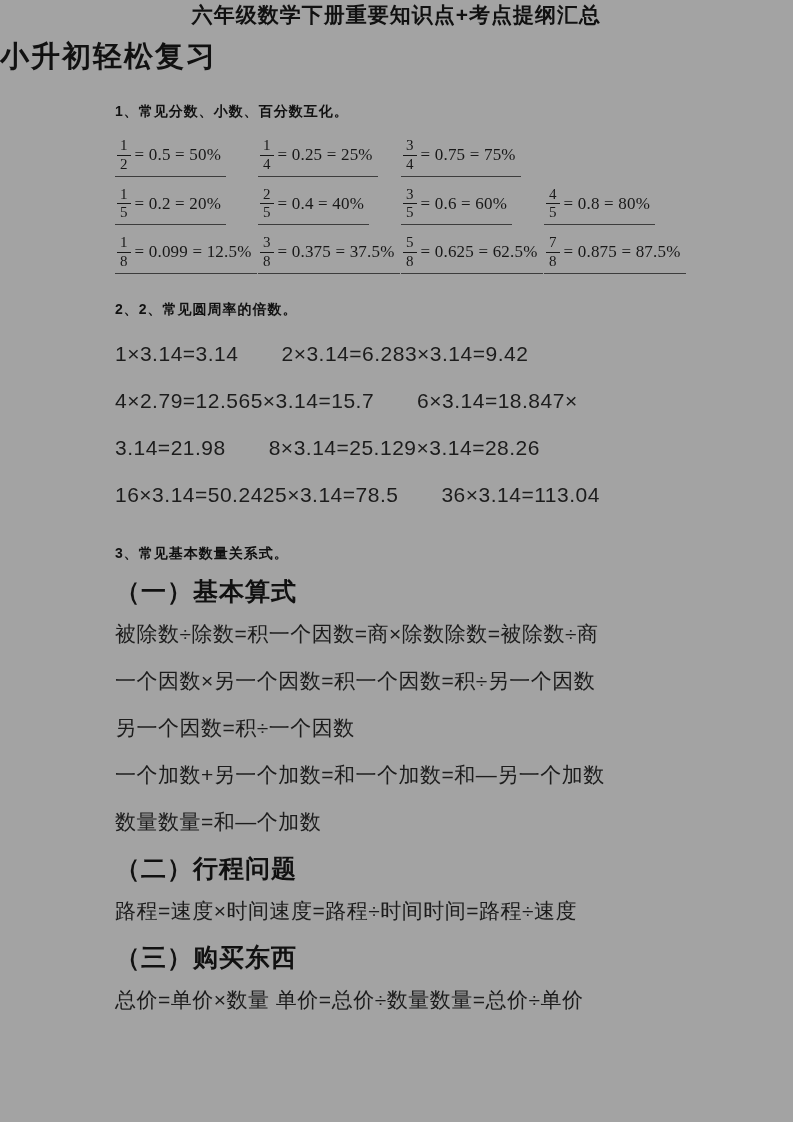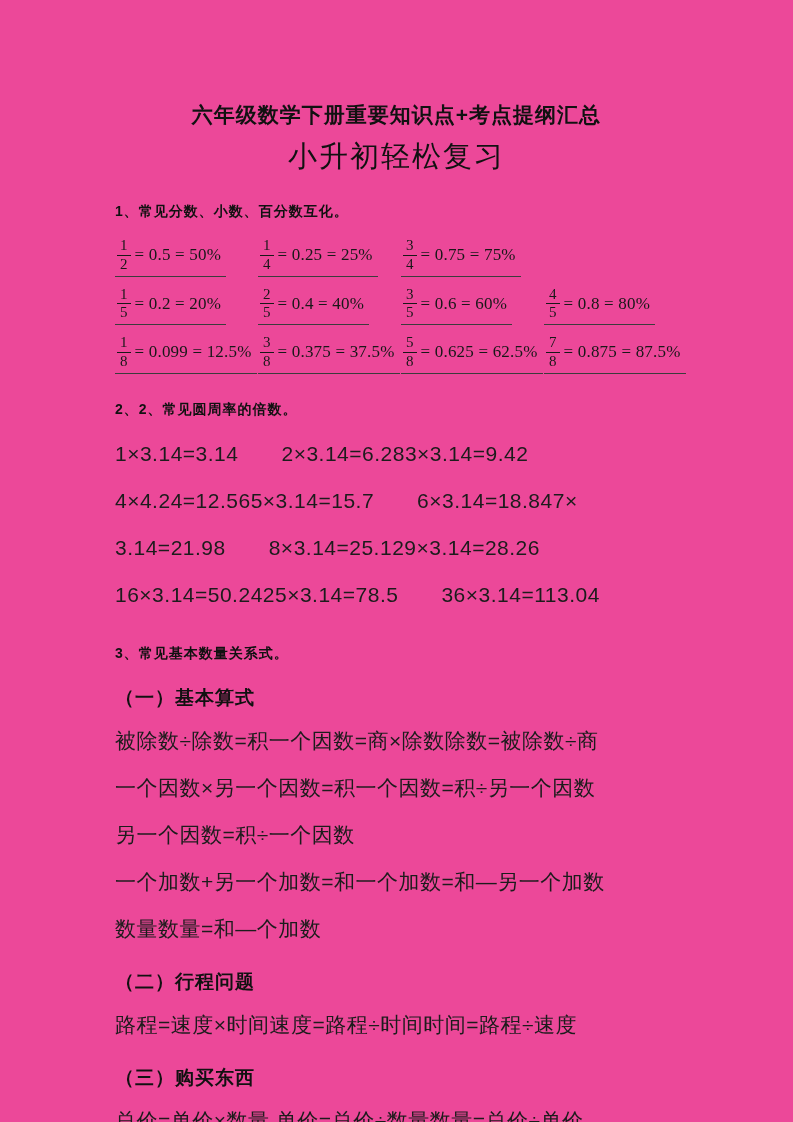--- a/index.html
+++ b/index.html
@@ -1,52 +1,50 @@
 <!DOCTYPE html>
 <html><head>
 <meta charset="utf-8">
 <style>
   html,body { margin:0; padding:0; background:#ffffff; }
   .page {
     position:relative;
     width:793px; height:1122px;
-    background:#ec4899;
+    background:#a3a3a3;
     color:#1c1c1c;
     font-family:"Liberation Sans", sans-serif;
     overflow:hidden;
     box-sizing:border-box;
-    padding-top:100px;
   }
   .doc-title {
     text-align:center;
     font-size:21px; font-weight:bold;
     line-height:30px;
     letter-spacing:1px;
     color:#111;
   }
   .doc-subtitle {
-    text-align:center;
-    font-size:29px; font-weight:normal;
+    font-size:29px; font-weight:bold;
     line-height:40px;
     margin-top:6px;
     letter-spacing:2px;
     color:#111;
   }
   .content { margin:0 115px; }
   .sec-heading {
     font-size:14px; font-weight:bold;
     line-height:30px;
     margin-top:20px;
     color:#111;
     letter-spacing:1px;
   }
   .sub-heading {
-    font-size:19px; font-weight:bold;
+    font-size:25px; font-weight:bold;
     line-height:30px;
-    margin-top:15px;
+    margin-top:8px;
     color:#111;
     letter-spacing:1px;
   }
   
   .frac-table { margin-top:10px; }
   .frow { display:flex; margin-bottom:8px; }
   .fcol { width:143px; flex:0 0 143px; }
   .fcol:last-child { width:auto; flex:0 0 auto; }
   .fcell {
     display:inline-flex;
@@ -174,21 +172,21 @@
                 <span class="fden">8</span>
               </span>
               <span class="frest">= 0.875 = 87.5%</span>
             </span></div>
       </div>
     </div>
 
     <div class="sec-heading">2、2、常见圆周率的倍数。</div>
     <div class="pi-block">
       <p class="formula">1×3.14=3.14  2×3.14=6.283×3.14=9.42</p>
-      <p class="formula">4×4.24=12.565×3.14=15.7  6×3.14=18.847×</p>
+      <p class="formula">4×2.79=12.565×3.14=15.7  6×3.14=18.847×</p>
       <p class="formula">3.14=21.98  8×3.14=25.129×3.14=28.26</p>
       <p class="formula">16×3.14=50.2425×3.14=78.5  36×3.14=113.04</p>
     </div>
 
     <div class="sec-heading">3、常见基本数量关系式。</div>
 
     <div class="sub-heading">（一）基本算式</div>
     <div class="body-block">
       <p class="formula">被除数÷除数=积一个因数=商×除数除数=被除数÷商</p>
       <p class="formula">一个因数×另一个因数=积一个因数=积÷另一个因数</p>

